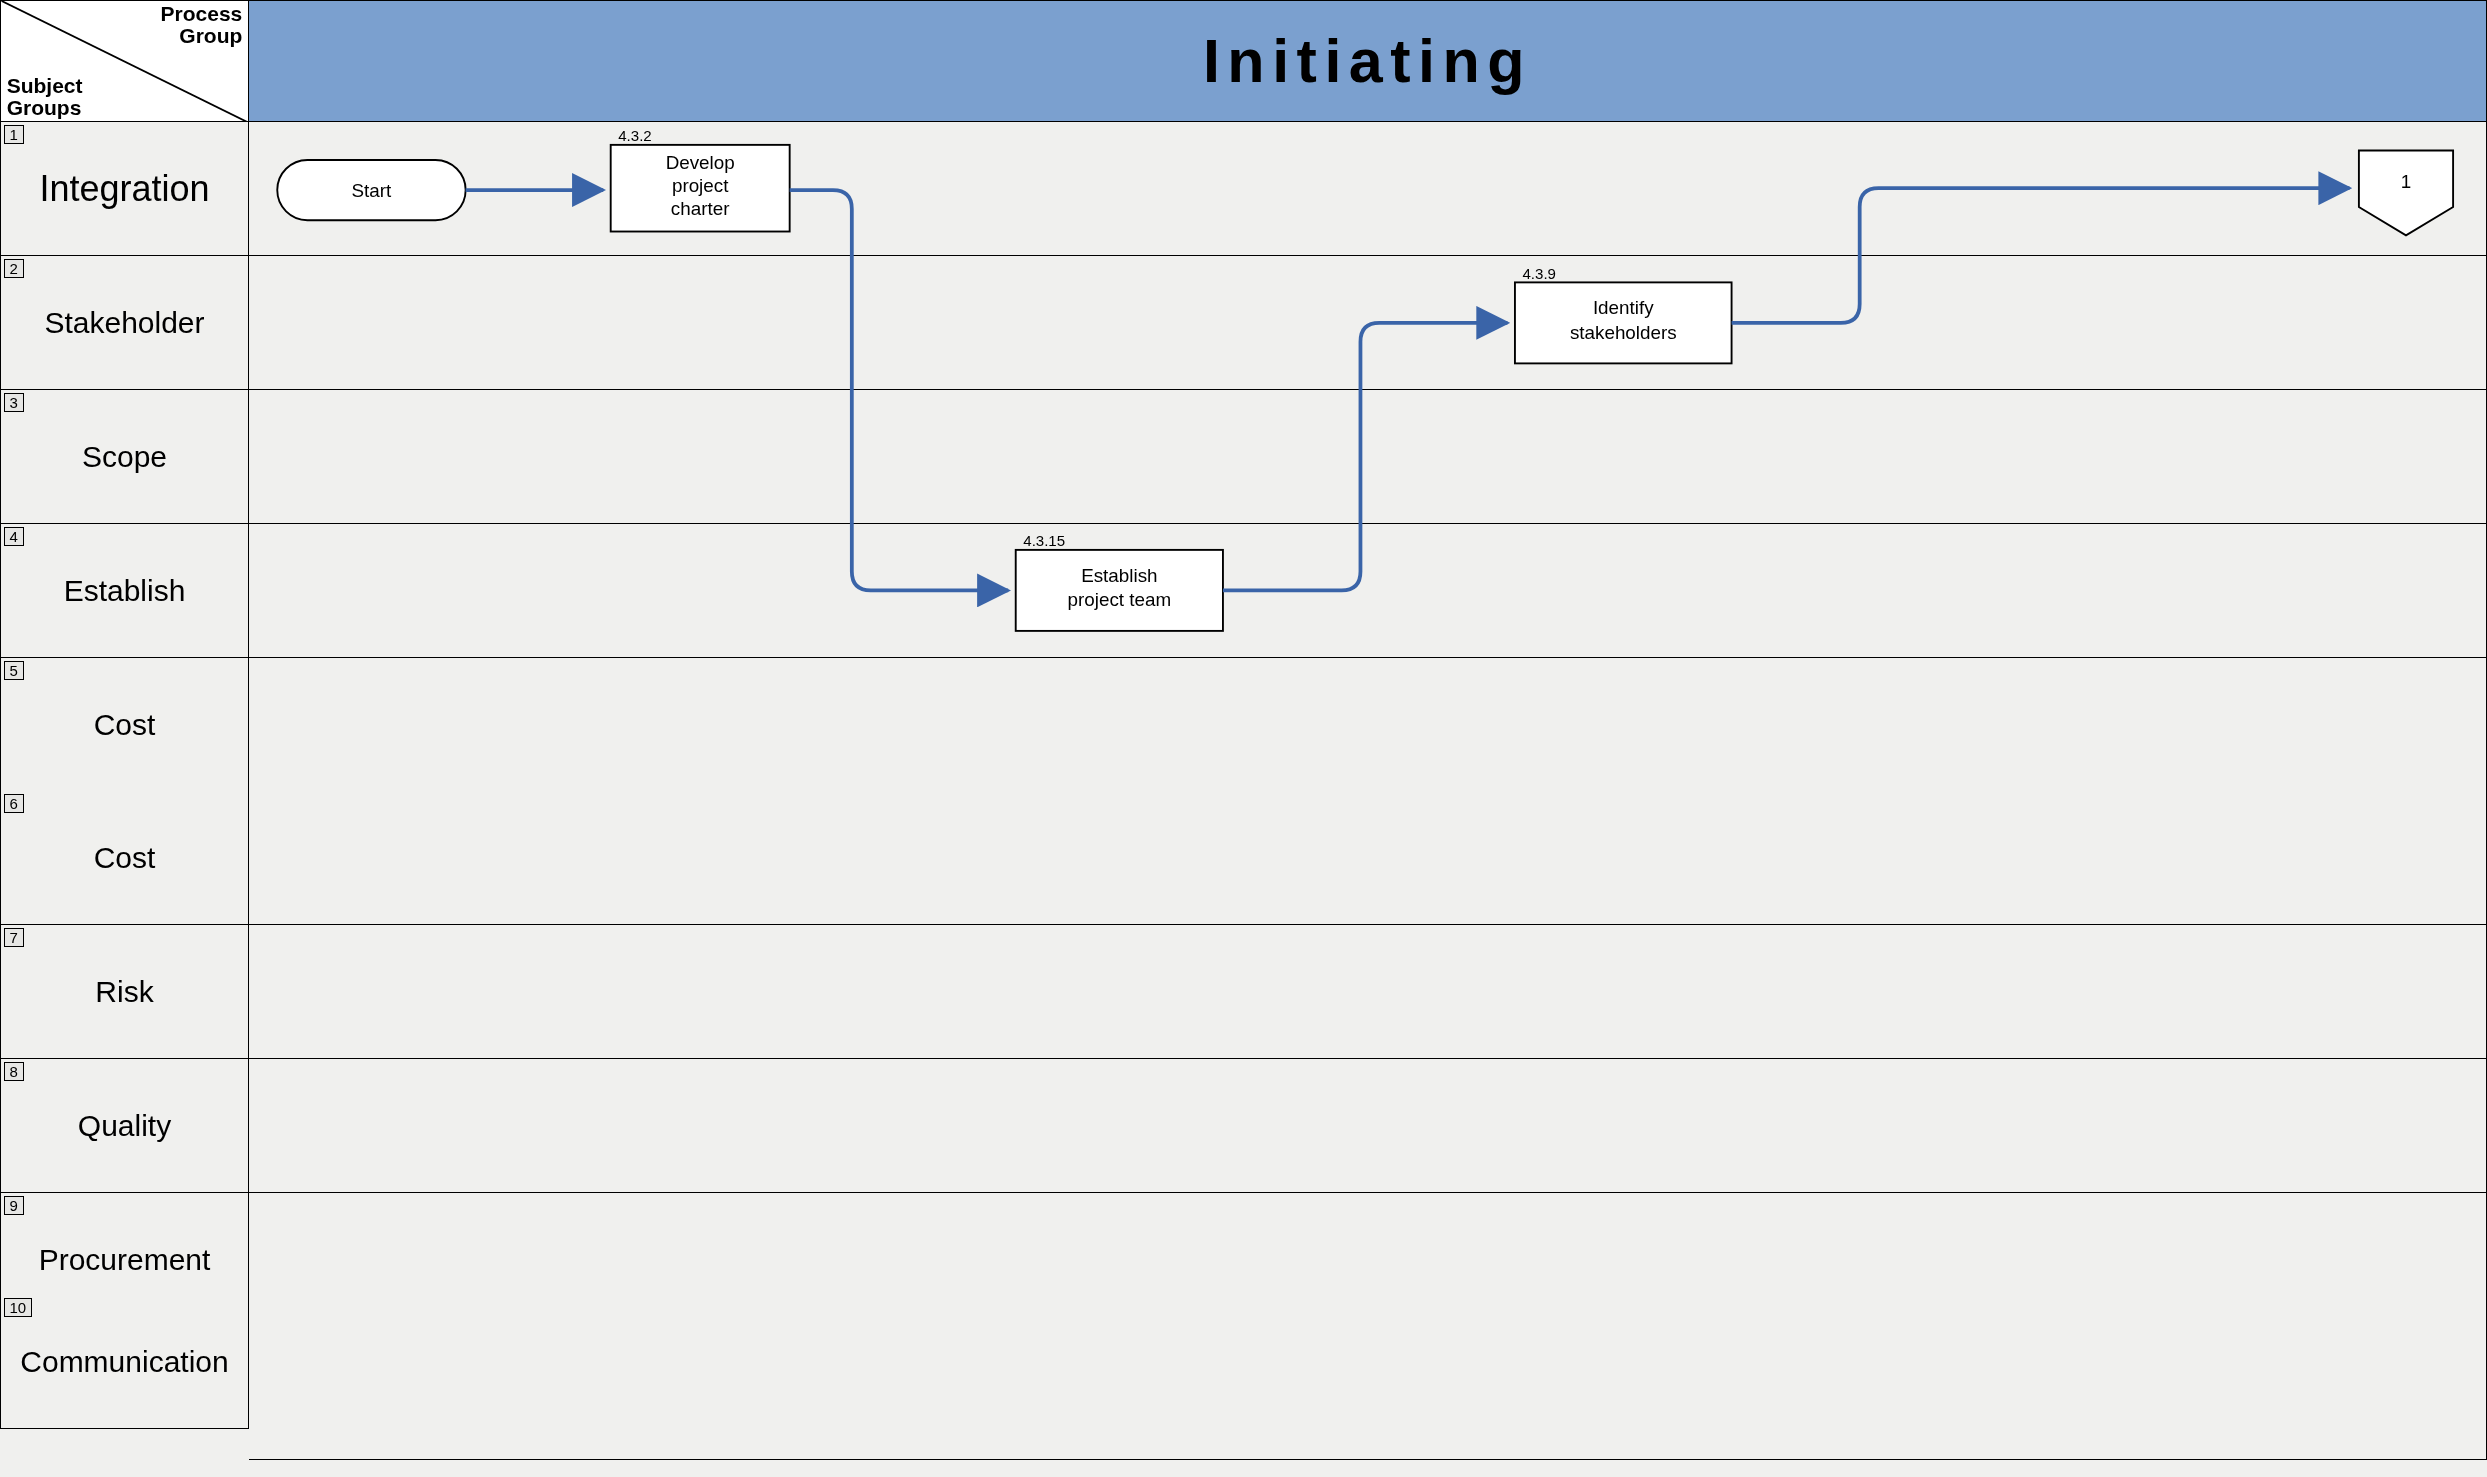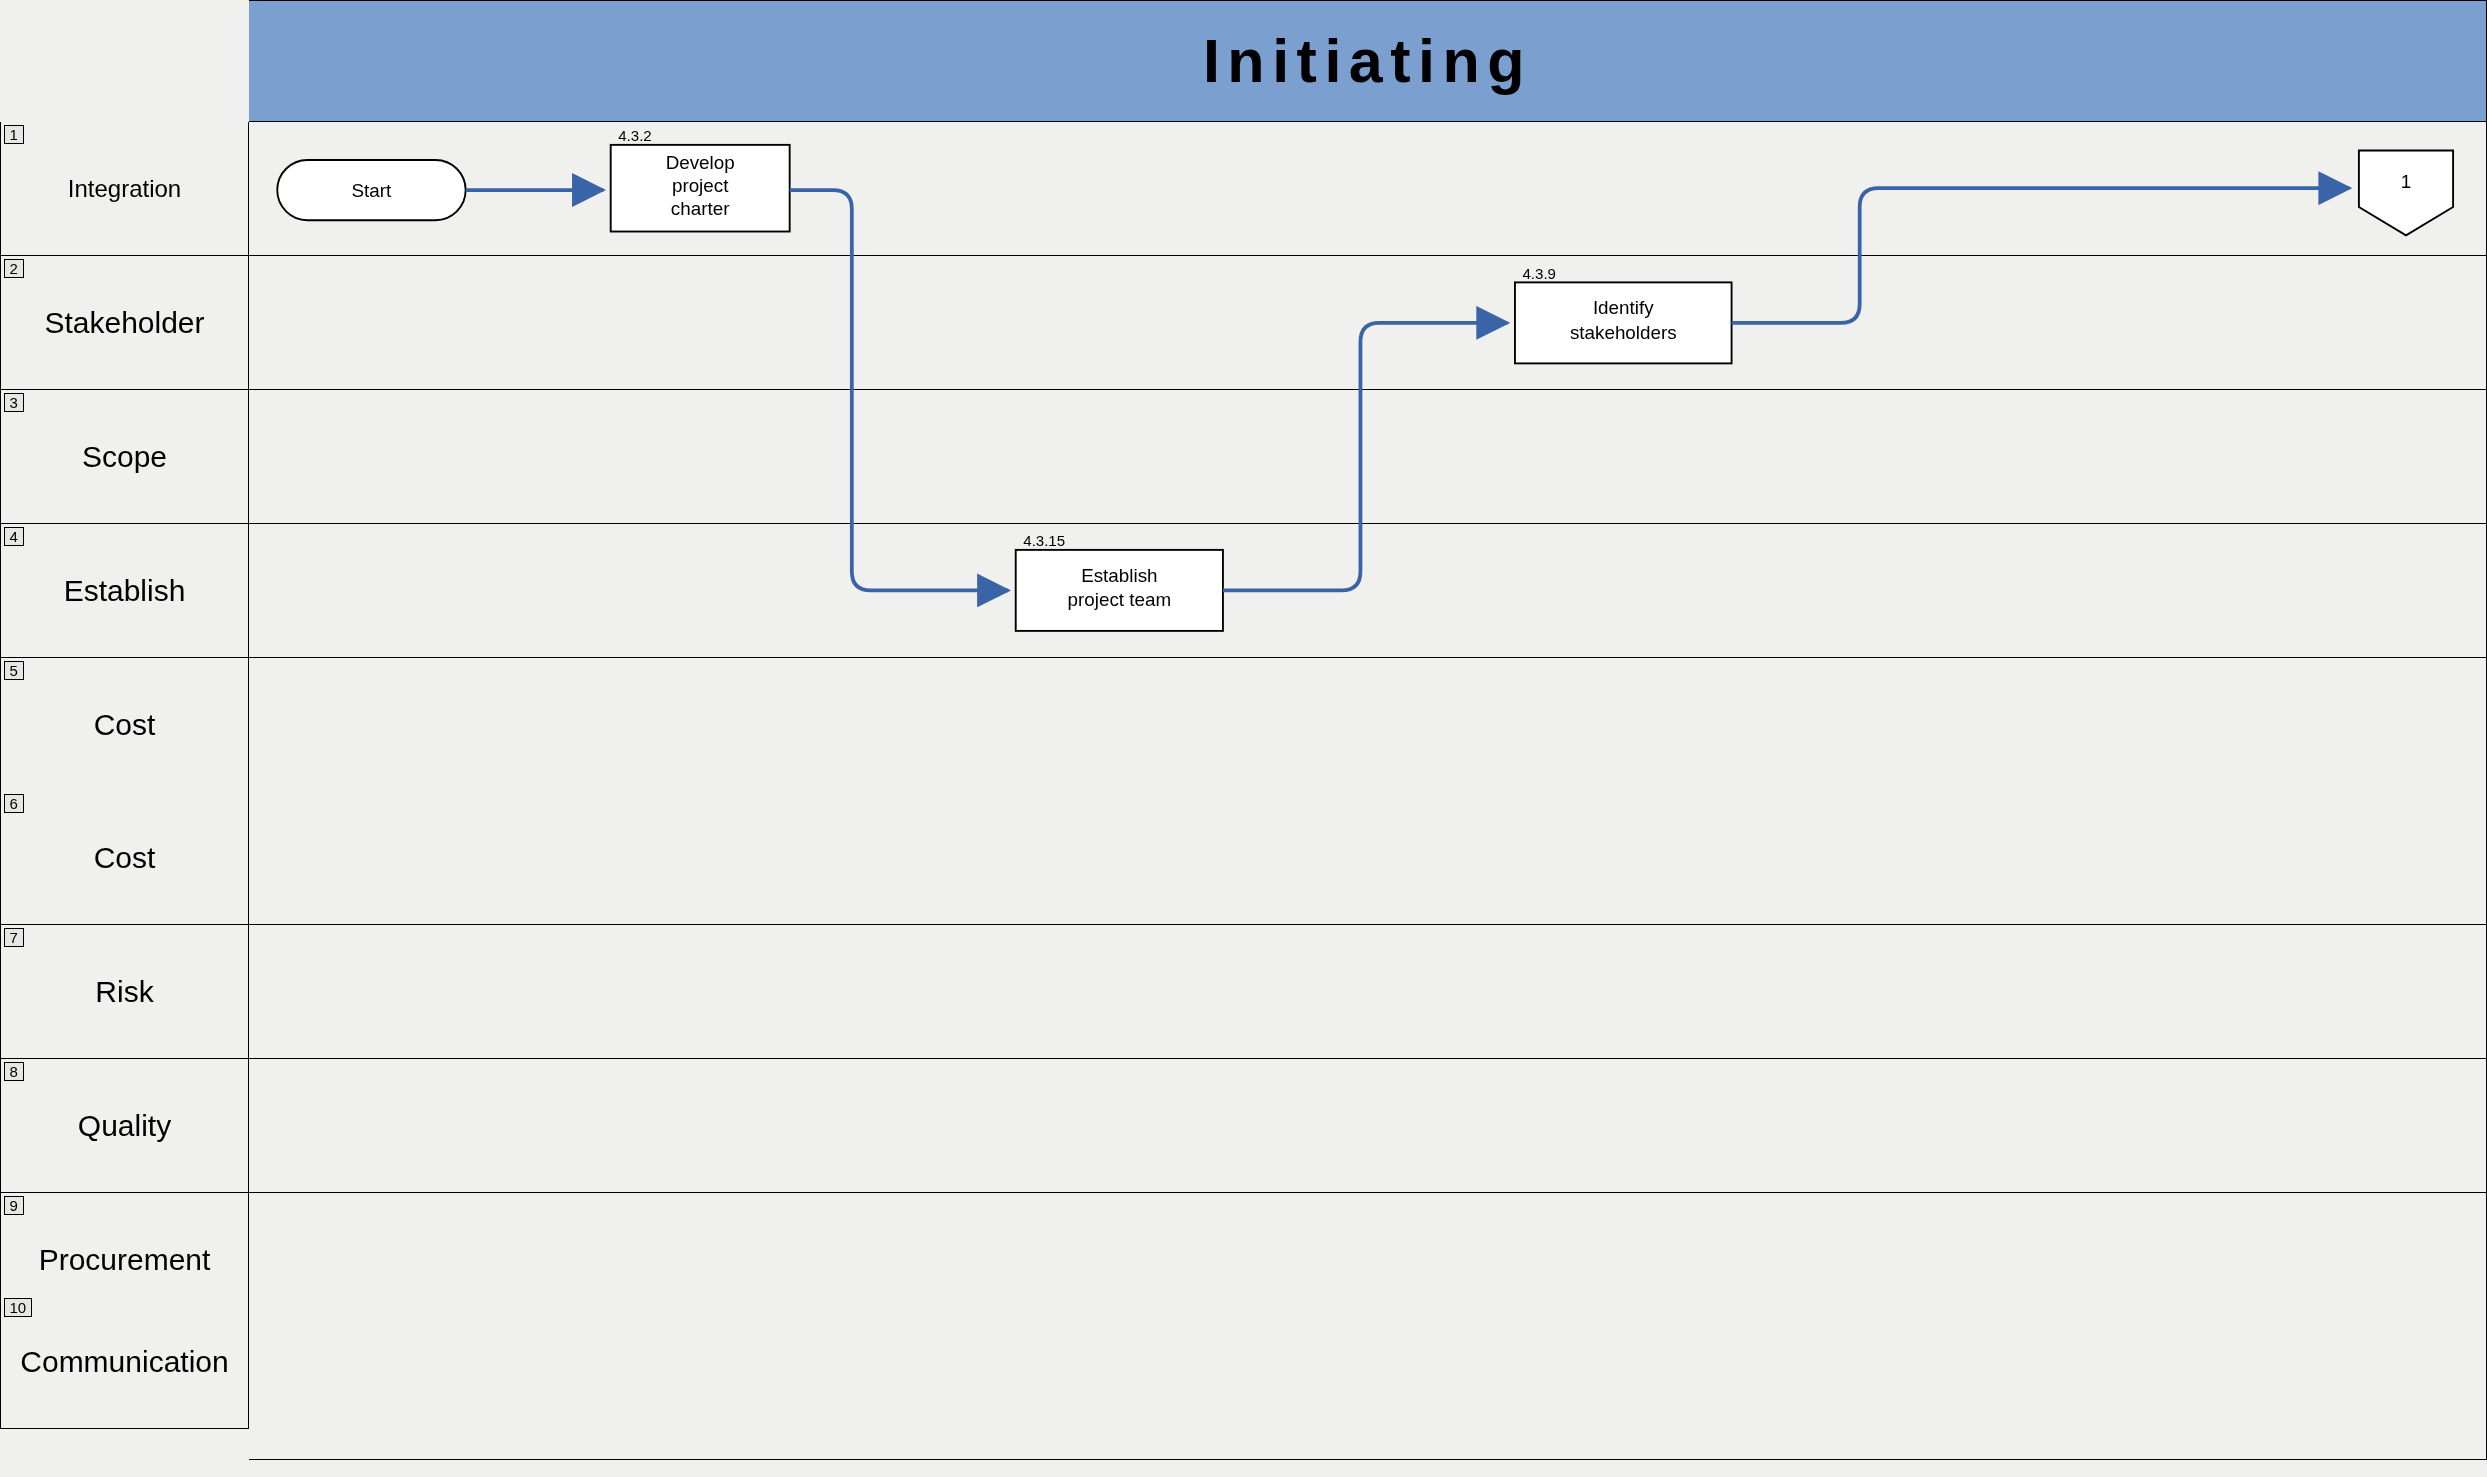--- a/index.html
+++ b/index.html
@@ -75,21 +75,21 @@
     position: absolute;
     left: 2.8px;
     top: 2.8px;
     font-size: 15px;
     background: #e6e6e4;
     border: 0.9px solid #000;
     padding: 0 4.7px;
     line-height: 17px;
   }
   .row-label .txt { font-size: 30px; }
-  .row-label.big .txt { font-size: 24px; }
+  .row-label.big .txt { font-size: 36px; }
 
   .row-body {
     position: absolute;
     left: 249px;
     width: 2238px;
     height: 134px;
     background: #f0f0ee;
     border-right: 1.9px solid #000;
     border-bottom: 1.9px solid #000;
     box-sizing: border-box;
@@ -108,20 +108,27 @@
   .node-label { font-size: 20px; fill:#000; }
   .node-ref   { font-size: 16px; fill:#000; }
   .proc-box   { fill:#ffffff; stroke:#000; stroke-width:2; }
   .flow       { fill:none; stroke:#3a64a8; stroke-width:4; }
 </style>
 </head>
 <body>
 
 <div class="canvas">
 
+  <div class="corner-cell">
+    <svg width="249" height="122" viewBox="0 0 264 130">
+        <line x1="0" y1="0" x2="264" y2="130" stroke="#000" stroke-width="2"></line>
+      </svg>
+    <div class="corner-top">Process<br>Group</div>
+    <div class="corner-bottom">Subject<br>Groups</div>
+  </div>
 
   <div class="title-cell">Initiating</div>
 
   <div id="rows-container">
       <div class="row-label big" style="top: 122px;">
         <span class="num">1</span>
         <span class="txt">Integration</span>
       </div>
       <div class="row-body" style="top: 122px;"></div>
       <div class="row-label" style="top: 256px;">

